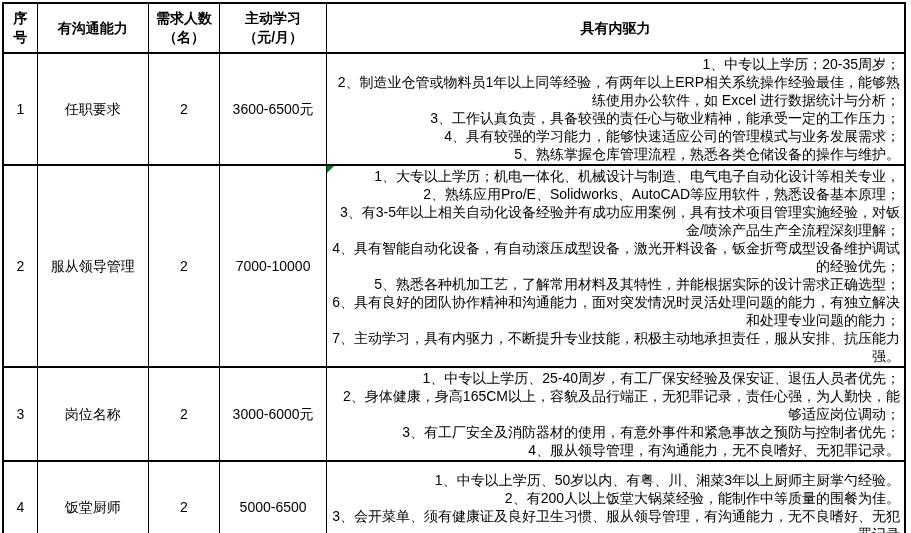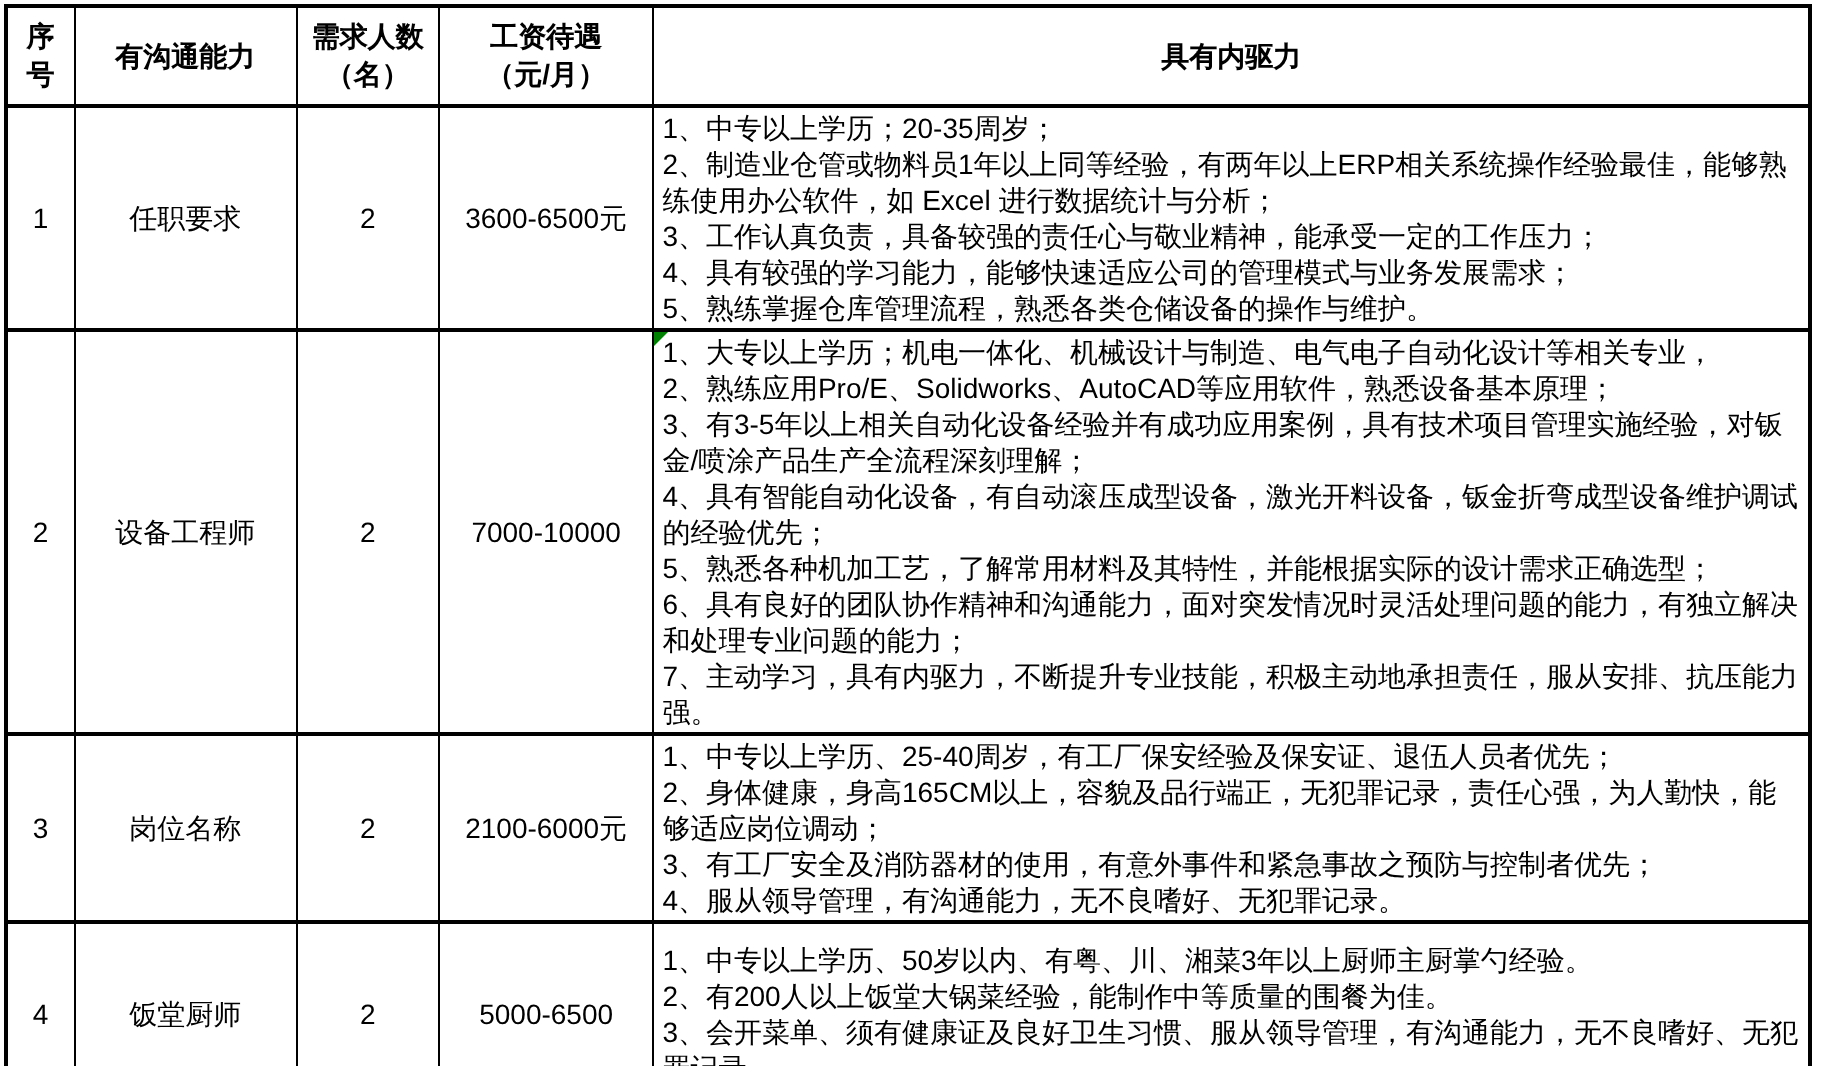--- a/index.html
+++ b/index.html
@@ -38,21 +38,21 @@
     text-align:center;
     white-space:pre-line;
     line-height:19px;
   }
   td.c-center{
     text-align:center;
     font-size:14px;
     line-height:18px;
   }
   td.c-req{
-    text-align:left;
+    text-align:right;
     font-size:14px;
     line-height:18px;
     white-space:pre-wrap;
     word-break:break-all;
     position:relative;
     padding-left:4px;
     padding-right:4px;
   }
   tr.hdr{height:50px;margin-left:29px;}
   tr.row-1{height:109px;}
@@ -77,56 +77,56 @@
     <col style="width:71px">
     <col style="width:107px">
     <col style="width:577px">
   </colgroup>
   <tbody>
     <tr class="hdr">
       <th>序号</th>
       <th>有沟通能力</th>
       <th>需求人数
 （名）</th>
-      <th>工资待遇
+      <th>主动学习
 （元/月）</th>
       <th>具有内驱力</th>
     </tr>
 
     <tr class="row-1">
       <td class="c-center">1</td>
       <td class="c-center">任职要求</td>
       <td class="c-center">2</td>
       <td class="c-center">3600-6500元</td>
       <td class="c-req">1、中专以上学历；20-35周岁；
 2、制造业仓管或物料员1年以上同等经验，有两年以上ERP相关系统操作经验最佳，能够熟练使用办公软件，如 Excel 进行数据统计与分析；
 3、工作认真负责，具备较强的责任心与敬业精神，能承受一定的工作压力；
 4、具有较强的学习能力，能够快速适应公司的管理模式与业务发展需求；
 5、熟练掌握仓库管理流程，熟悉各类仓储设备的操作与维护。</td>
     </tr>
 
     <tr class="row-2">
       <td class="c-center">2</td>
-      <td class="c-center">设备工程师</td>
+      <td class="c-center">服从领导管理</td>
       <td class="c-center">2</td>
       <td class="c-center">7000-10000</td>
       <td class="c-req"><span class="green-tri"></span><span>1、大专以上学历；机电一体化、机械设计与制造、电气电子自动化设计等相关专业，
 2、熟练应用Pro/E、Solidworks、AutoCAD等应用软件，熟悉设备基本原理；
 3、有3-5年以上相关自动化设备经验并有成功应用案例，具有技术项目管理实施经验，对钣金/喷涂产品生产全流程深刻理解；
 4、具有智能自动化设备，有自动滚压成型设备，激光开料设备，钣金折弯成型设备维护调试的经验优先；
 5、熟悉各种机加工艺，了解常用材料及其特性，并能根据实际的设计需求正确选型；
 6、具有良好的团队协作精神和沟通能力，面对突发情况时灵活处理问题的能力，有独立解决和处理专业问题的能力；
 7、主动学习，具有内驱力，不断提升专业技能，积极主动地承担责任，服从安排、抗压能力强。</span></td>
     </tr>
 
     <tr class="row-3">
       <td class="c-center">3</td>
       <td class="c-center">岗位名称</td>
       <td class="c-center">2</td>
-      <td class="c-center">2100-6000元</td>
+      <td class="c-center">3000-6000元</td>
       <td class="c-req">1、中专以上学历、25-40周岁，有工厂保安经验及保安证、退伍人员者优先；
 2、身体健康，身高165CM以上，容貌及品行端正，无犯罪记录，责任心强，为人勤快，能够适应岗位调动；
 3、有工厂安全及消防器材的使用，有意外事件和紧急事故之预防与控制者优先；
 4、服从领导管理，有沟通能力，无不良嗜好、无犯罪记录。</td>
     </tr>
 
     <tr class="row-4">
       <td class="c-center">4</td>
       <td class="c-center">饭堂厨师</td>
       <td class="c-center">2</td>

